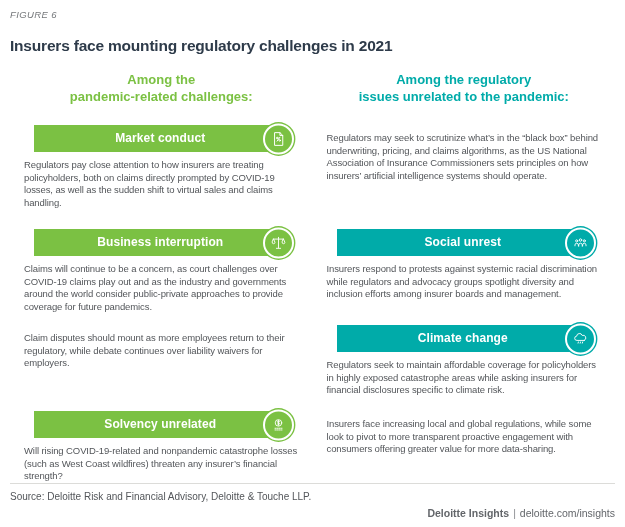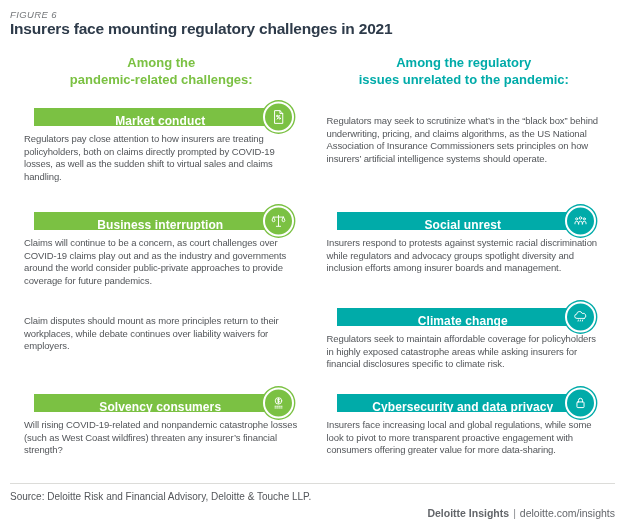--- a/index.html
+++ b/index.html
@@ -16,21 +16,21 @@
     position:relative;
     width:625px;height:527px;
     background:#fff;
     padding:9px 10px;
     overflow:hidden;
   }
   .figure-label{
     font-size:9.5px;color:var(--muted);letter-spacing:.4px;font-style:italic;
   }
   .figure-title{
-    margin-top:0;
+    margin-top:17px;
     font-size:15.5px;font-weight:bold;color:var(--ink);
     letter-spacing:-0.2px;
   }
   .grid{
     display:grid;
     grid-template-columns:1fr 1fr;
     grid-template-rows:54px 104px 96px 86px 78px;
     column-gap:28px;
     margin:16px 14px 0 14px;
   }
@@ -40,21 +40,21 @@
     text-align:center;
     font-size:13px;font-weight:bold;line-height:1.3;
     white-space:pre-line;
     padding-top:1px;
   }
   .col-header.green{color:var(--green);}
   .col-header.teal{color:var(--teal);}
   .item{min-width:0;}
   .bar{
     position:relative;
-    height:18px;
+    height:27px;
     margin:0 12px 0 10px;
     text-align:center;
     line-height:27px;
     color:#fff;font-size:12px;font-weight:bold;
     letter-spacing:.1px;
   }
   .green .bar{background:var(--green);}
   .teal .bar{background:var(--teal);}
   .icon-badge{
     position:absolute;right:-7px;top:50%;
@@ -124,26 +124,26 @@
             <path d="M3 11a2 2 0 0 0 4 0L5 6.5z"></path>
               <path d="M17 11a2 2 0 0 0 4 0L19 6.5z"></path>
             <line x1="9" y1="19.5" x2="15" y2="19.5"></line>
           </svg>
         </span>
       </div>
       <div class="item-body">Claims will continue to be a concern, as court challenges over COVID-19 claims play out and as the industry and governments around the world consider public-private approaches to provide coverage for future pandemics.</div>
     </div>
 
     <div class="item green gc1 gr4">
-      <div class="item-body">Claim disputes should mount as more principles return to their workplaces, while debate continues over liability waivers for employers.</div>
+      <div class="item-body">Claim disputes should mount as more employees return to their regulatory, while debate continues over liability waivers for employers.</div>
     </div>
 
     <div class="item green gc1 gr5">
       <div class="bar">
-        <span>Solvency consumers</span>
+        <span>Solvency unrelated</span>
         <span class="icon-badge">
           <svg width="17" height="17" viewBox="0 0 24 24" fill="none" stroke="#fff" stroke-width="1.3" stroke-linecap="round" stroke-linejoin="round">
             <circle cx="12" cy="9" r="4.6"></circle>
             <path d="M13.6 7.2c-.4-.5-1-.8-1.6-.8-.9 0-1.6.5-1.6 1.2s.7 1 1.6 1.2c.9.2 1.6.5 1.6 1.2s-.7 1.2-1.6 1.2c-.6 0-1.2-.3-1.6-.8"></path>
             <line x1="12" y1="5.6" x2="12" y2="12.4"></line>
             <line x1="7" y1="16.6" x2="17" y2="16.6" stroke-dasharray="1.6 1.3"></line>
             <line x1="7" y1="19" x2="17" y2="19" stroke-dasharray="1.6 1.3"></line>
           </svg>
         </span>
       </div>
@@ -180,29 +180,20 @@
             <line x1="9" y1="16.2" x2="8.6" y2="17.8"></line>
             <line x1="12" y1="16.2" x2="11.6" y2="17.8"></line>
             <line x1="15" y1="16.2" x2="14.6" y2="17.8"></line>
           </svg>
         </span>
       </div>
       <div class="item-body">Regulators seek to maintain affordable coverage for policyholders in highly exposed catastrophe areas while asking insurers for financial disclosures specific to climate risk.</div>
     </div>
 
     <div class="item teal gc2 gr5">
-      <div class="bar">
-        <span>Cybersecurity and data privacy</span>
-        <span class="icon-badge">
-          <svg width="17" height="17" viewBox="0 0 24 24" fill="none" stroke="#fff" stroke-width="1.4" stroke-linecap="round" stroke-linejoin="round">
-            <rect x="7" y="10.5" width="10" height="8" rx="1.2"></rect>
-            <path d="M9.2 10.5V8.2a2.8 2.8 0 0 1 5.6 0v2.3"></path>
-          </svg>
-        </span>
-      </div>
       <div class="item-body">Insurers face increasing local and global regulations, while some look to pivot to more transparent proactive engagement with consumers offering greater value for more data-sharing.</div>
     </div>
 
   </div>
 
   <div class="footer">
     <div class="source">Source: Deloitte Risk and Financial Advisory, Deloitte &amp; Touche LLP.</div>
     <div class="branding">
       <span class="brand-name">Deloitte Insights</span><span class="brand-sep">|</span><span class="brand-url">deloitte.com/insights</span>
     </div>

